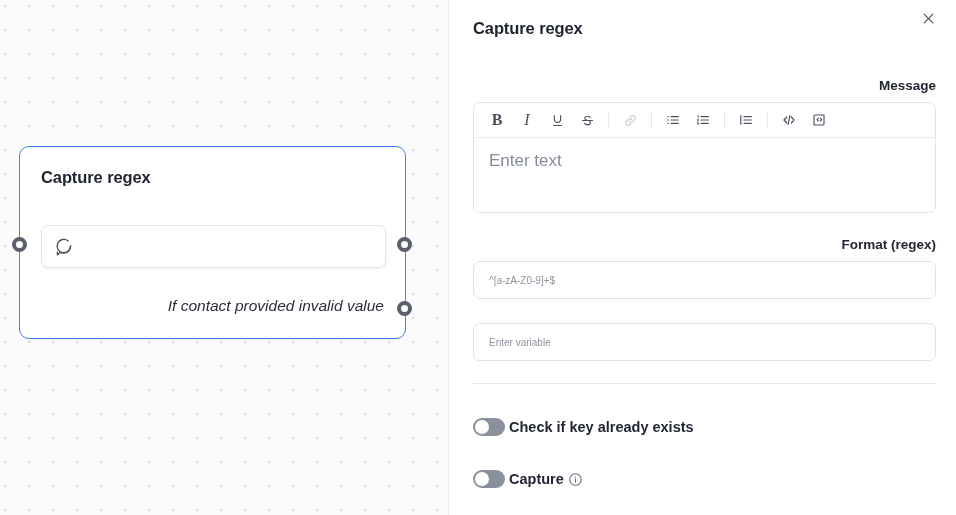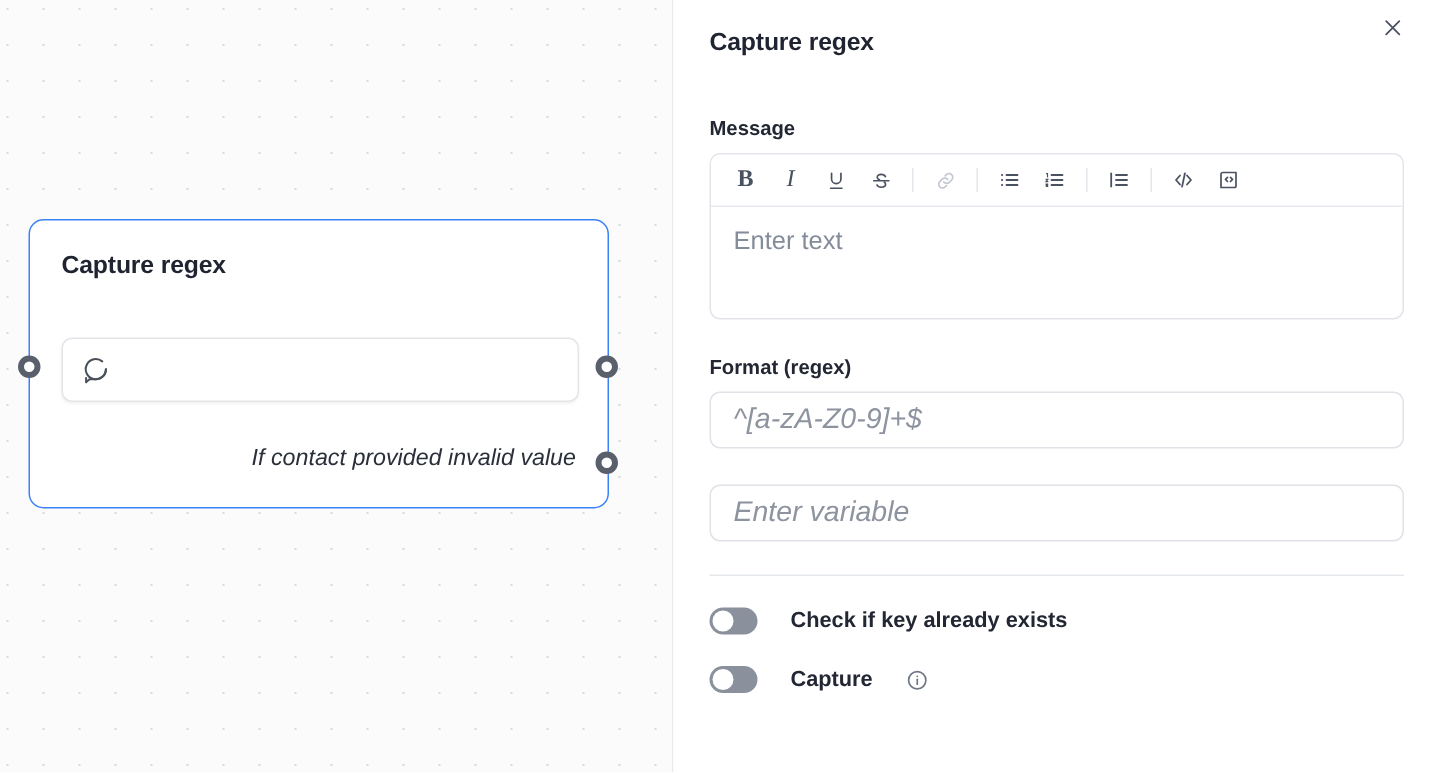--- a/index.html
+++ b/index.html
@@ -94,21 +94,21 @@
     position: absolute; right: -6px; top: 6px;
     width: 28px; height: 28px;
     display: flex; align-items: center; justify-content: center;
     cursor: pointer; background: none; border: none;
   }
   .close-btn svg { width: 15px; height: 15px; }
 
   .field { margin-bottom: 0; }
   .field-label {
     font-size: 13.5px; font-weight: 700; color: #222733;
-    margin-bottom: 9px; display: block;
+    margin-bottom: 9px; display: block; text-align: right;
   }
 
   
   .editor {
     border: 1px solid #e1e4e9;
     border-radius: 7px;
     overflow: hidden;
     background: #fff;
   }
   .editor-toolbar {
@@ -135,39 +135,38 @@
     font-size: 17px;
     color: #858c99;
   }
 
   .txt-input {
     width: 100%; height: 38px;
     border: 1px solid #dfe2e7;
     border-radius: 7px;
     padding: 0 15px;
     font-family: "Liberation Sans", sans-serif;
-    font-size: 19px;
+    font-size: 10px;
     color: #2a2f3a;
     background: #fff;
     outline: none;
-    font-style: italic;
   }
   .txt-input::placeholder { color: #8d939f; }
 
   .sp-22 { height: 22px; }
   .sp-24 { height: 24px; }
   .divider {
     height: 1px; background: #e4e7ec;
     margin: 22px 0 0 0;
   }
 
   .toggle-row {
     display: flex; align-items: center;
-    gap: 22px;
-    margin-top: 21px;
+    gap: 4px;
+    margin-top: 34px;
   }
   .toggle {
     width: 32px; height: 18px;
     border-radius: 9px;
     background: #8a909c;
     position: relative;
     flex: 0 0 32px;
     cursor: pointer;
     border: none;
   }

